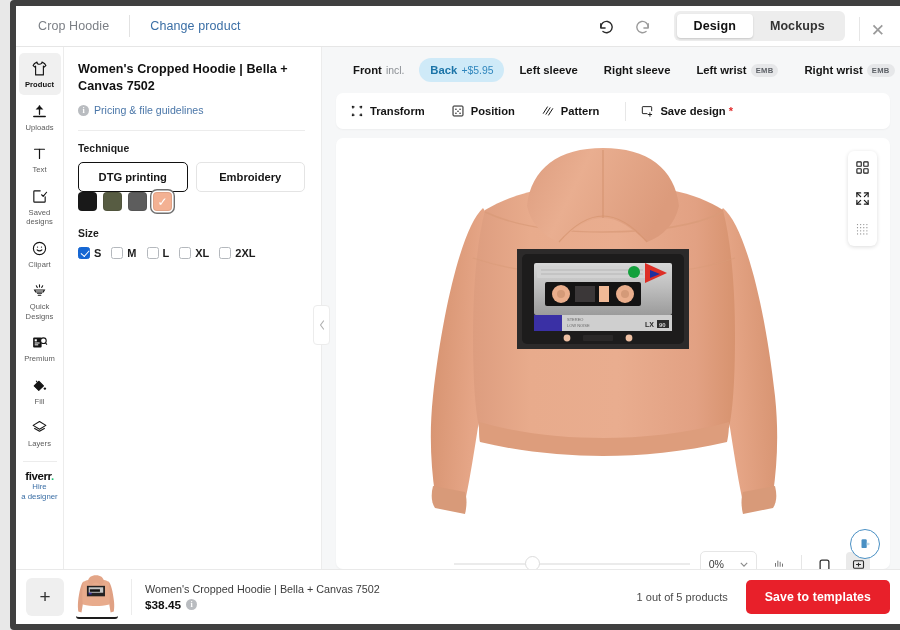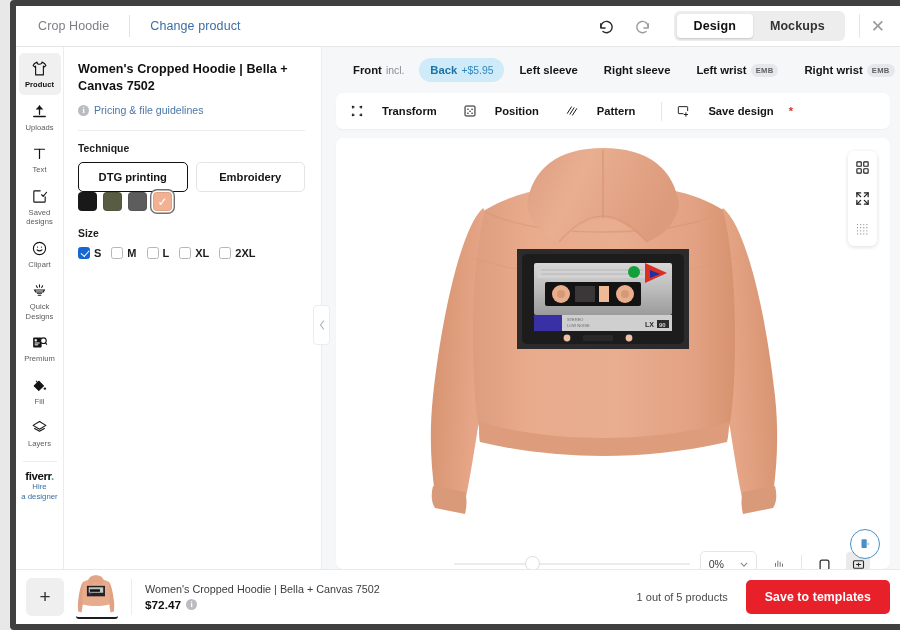--- a/index.html
+++ b/index.html
@@ -34,21 +34,21 @@
   .topbar-left { display: flex; align-items: center; gap: 0; }
   .crumb-product {
     font-size: 12.5px; color: #7b7f85; padding-right: 20px;
     letter-spacing: .1px;
   }
   .crumb-sep { width: 1px; height: 22px; background: #e2e2e2; }
   .change-product {
     font-size: 12.5px; color: #3a6ea5; padding-left: 20px; cursor: pointer;
     letter-spacing: .1px;
   }
-  .topbar-right { margin-left: auto; display: flex; align-items: center; gap: 0; }
+  .topbar-right { margin-left: auto; display: flex; align-items: flex-end; gap: 0; }
   .icon-btn {
     width: 30px; height: 30px; display: flex; align-items: center;
     justify-content: center; cursor: pointer; color: #2b2b2b;
   }
   .undo-redo { display: flex; gap: 6px; margin-right: 16px; }
   .seg {
     display: flex; background: #ededed; border-radius: 6px; padding: 3px;
   }
   .seg-btn {
     font-size: 12.5px; font-weight: bold; color: #333; padding: 5px 17px;
@@ -171,21 +171,21 @@
     font-size: 7.6px; font-weight: bold; color: #5c6066; background: #e6e7e9;
     border-radius: 7px; padding: 2px 5px; letter-spacing: .3px;
   }
 
   .toolbar {
     height: 36px; flex: 0 0 36px; background: #fff; border-radius: 7px;
     display: flex; align-items: center; padding: 0 14px; gap: 0;
     box-shadow: 0 1px 2px rgba(0,0,0,.04);
   }
   .tool {
-    display: flex; align-items: center; gap: 18px; font-size: 11.2px;
+    display: flex; align-items: center; gap: 6px; font-size: 11.2px;
     font-weight: bold; color: #141414; cursor: pointer; padding: 0 13px 0 0;
     margin-right: 13px; position: relative;
   }
   .tool-ico { display: flex; align-items: center; color: #141414; }
   .tool-sep { width: 1px; height: 19px; background: #e7e7e7; margin-right: 14px; }
   .req-dot { color: #e22b2b; font-size: 11px; line-height: 1; margin-left: -3px; vertical-align: super; }
 
   .canvas-wrap {
     flex: 1; margin-top: 9px; background: #fff; border-radius: 7px;
     position: relative; overflow: hidden; min-height: 0;
@@ -738,21 +738,21 @@
         <rect x="94" y="103" width="172" height="100" fill="#232121"></rect>
         <rect x="111" y="117" width="138" height="52" fill="#c4c4c4"></rect>
         <rect x="122" y="136" width="96" height="24" fill="#141313"></rect>
         <rect x="111" y="169" width="28" height="16" fill="#3a30a5"></rect>
       </svg>
     </div>
     <div class="foot-sep"></div>
     <div class="foot-info">
       <div class="foot-name">Women's Cropped Hoodie | Bella + Canvas 7502</div>
       <div class="foot-price-row">
-        <span class="foot-price">$72.47</span>
+        <span class="foot-price">$38.45</span>
         <span class="info-ico">i</span>
       </div>
     </div>
     <div class="foot-right">
       <div class="count-txt">1 out of 5 products</div>
       <div class="save-tpl">Save to templates</div>
     </div>
   </div>
 </div>
 

